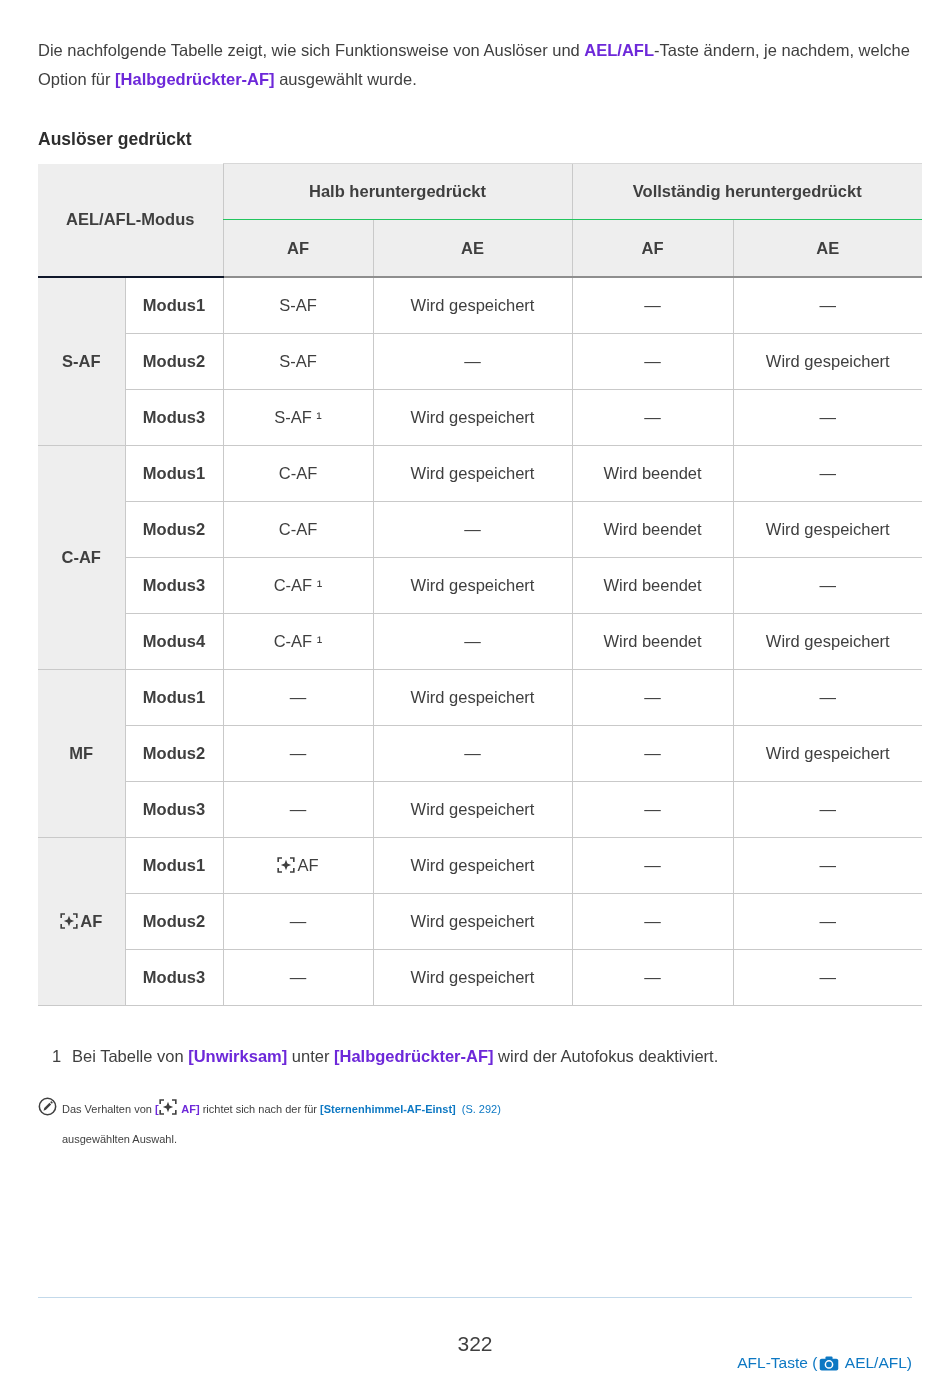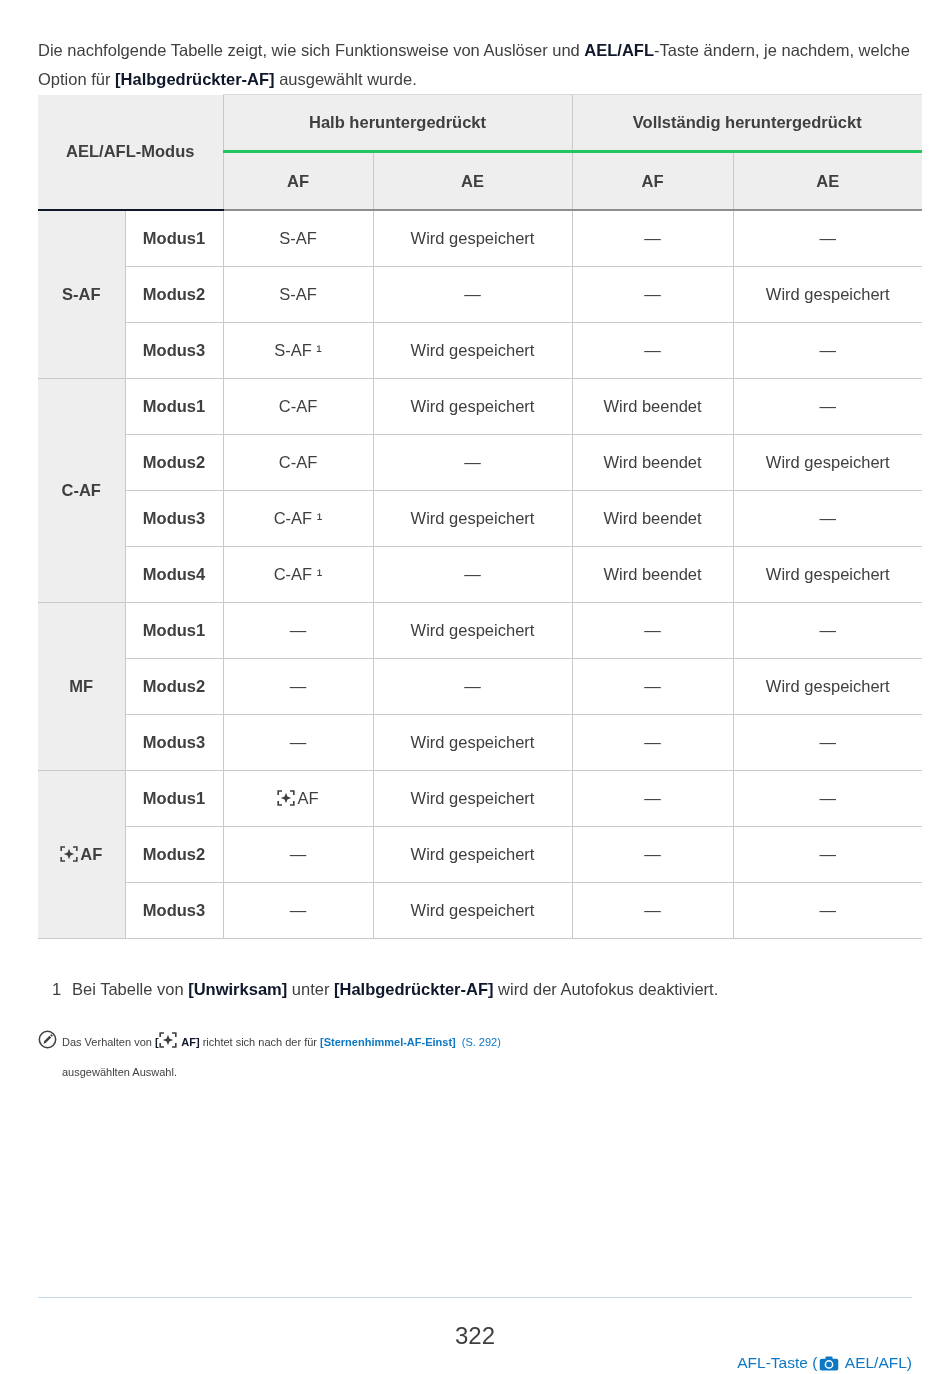--- a/index.html
+++ b/index.html
@@ -3,34 +3,34 @@
 <meta charset="utf-8">
 <style>
   html,body{margin:0;padding:0;}
   body{
     width:950px;height:1374px;background:#ffffff;
     font-family:"Liberation Sans","DejaVu Sans",sans-serif;
     color:#3f3f3f;
   }
   .page{position:relative;width:950px;height:1374px;box-sizing:border-box;
     padding:36px 38px 0;background:#fff;overflow:hidden;}
-  b{font-weight:bold;color:#0f172a;}
+  b{font-weight:bold;color:#6d28d9;}
 
   .intro{margin:0;font-size:16.5px;line-height:29px;max-width:884px;}
 
   .section-title{margin:35px 0 13px;font-size:17.5px;font-weight:bold;color:#2e2e2e;}
 
   table.modes{border-collapse:collapse;table-layout:fixed;width:884px;}
   table.modes th,table.modes td{
     font-size:16.5px;color:#3f3f3f;text-align:center;vertical-align:middle;
     padding:0;overflow:hidden;
   }
   thead th{background:#eeeeee;font-weight:bold;height:55px;}
   th.corner{text-align:left;padding-left:20px;border-bottom:2px solid #0f172a;}
-  th.span-h{border-top:1px solid #d8d8d8;border-left:1px solid #c9c9c9;border-bottom:3px solid #22c55e;}
+  th.span-h{border-top:1px solid #d8d8d8;border-left:1px solid #c9c9c9;border-bottom:1px solid #22c55e;}
   th.sub{border-left:1px solid #c9c9c9;border-bottom:2px solid #8e8e8e;height:56px;}
   tbody td{height:55px;border-bottom:1px solid #c9c9c9;background:#fff;}
   td.group{background:#eeeeee;font-weight:bold;}
   td.mode{font-weight:bold;text-align:left;padding-left:13px;border-left:1px solid #c9c9c9;}
   td.val{border-left:1px solid #c9c9c9;}
 
   .sticon{display:inline-block;vertical-align:-2px;margin-right:2px;line-height:0;}
   .sticon svg{display:inline-block;}
 
   .footnote{margin-top:36px;display:flex;font-size:16.5px;line-height:29px;}
@@ -39,33 +39,34 @@
 
   .note{margin-top:23px;display:flex;font-size:11px;line-height:30px;}
   .note-icon{flex:0 0 24px;width:24px;padding-top:3px;line-height:0;}
   .note-text{flex:1;}
   .blue{color:#0d78c3;}
   .link{cursor:pointer;}
   .pageref{margin-left:6px;}
 
   .page-footer{position:absolute;top:1297px;left:38px;right:38px;height:77px;
     border-top:1px solid #c3d9ea;}
-  .page-number{position:absolute;top:24px;left:0;right:0;text-align:center;
-    font-size:24px;color:#3f3f3f;}
+  .page-number{position:absolute;top:34px;left:0;right:0;text-align:center;
+    font-size:21px;color:#3f3f3f;}
   .footer-link{position:absolute;top:26px;right:0;text-align:right;
     font-size:15.5px;line-height:26px;color:#0d78c3;cursor:pointer;}
   .cam{display:inline-block;vertical-align:-3px;margin:0 2px;line-height:0;}
 </style>
 </head>
 <body>
 
 <div class="page">
 
   <p class="intro"><span>Die nachfolgende Tabelle zeigt, wie sich Funktionsweise von Auslöser und </span><b>AEL/AFL</b><span>-Taste ändern, je nachdem, welche Option für </span><b>[Halbgedrückter-AF]</b><span> ausgewählt wurde.</span></p>
 
+  <div class="section-title">Auslöser gedrückt</div>
 
   <table class="modes">
     <colgroup>
       <col style="width:87px">
         <col style="width:98px">
         <col style="width:150px">
       <col style="width:199px">
         <col style="width:161px">
         <col style="width:189px">
     </colgroup>

